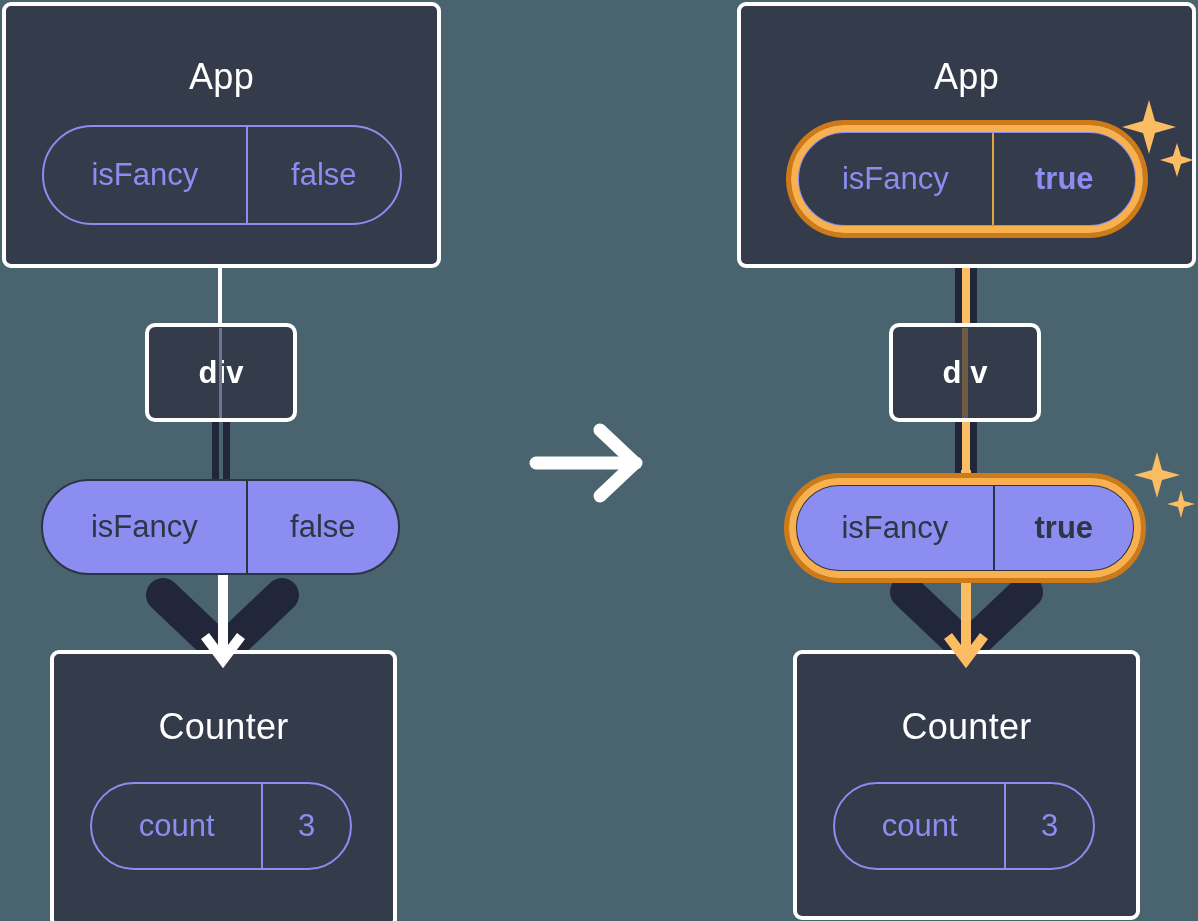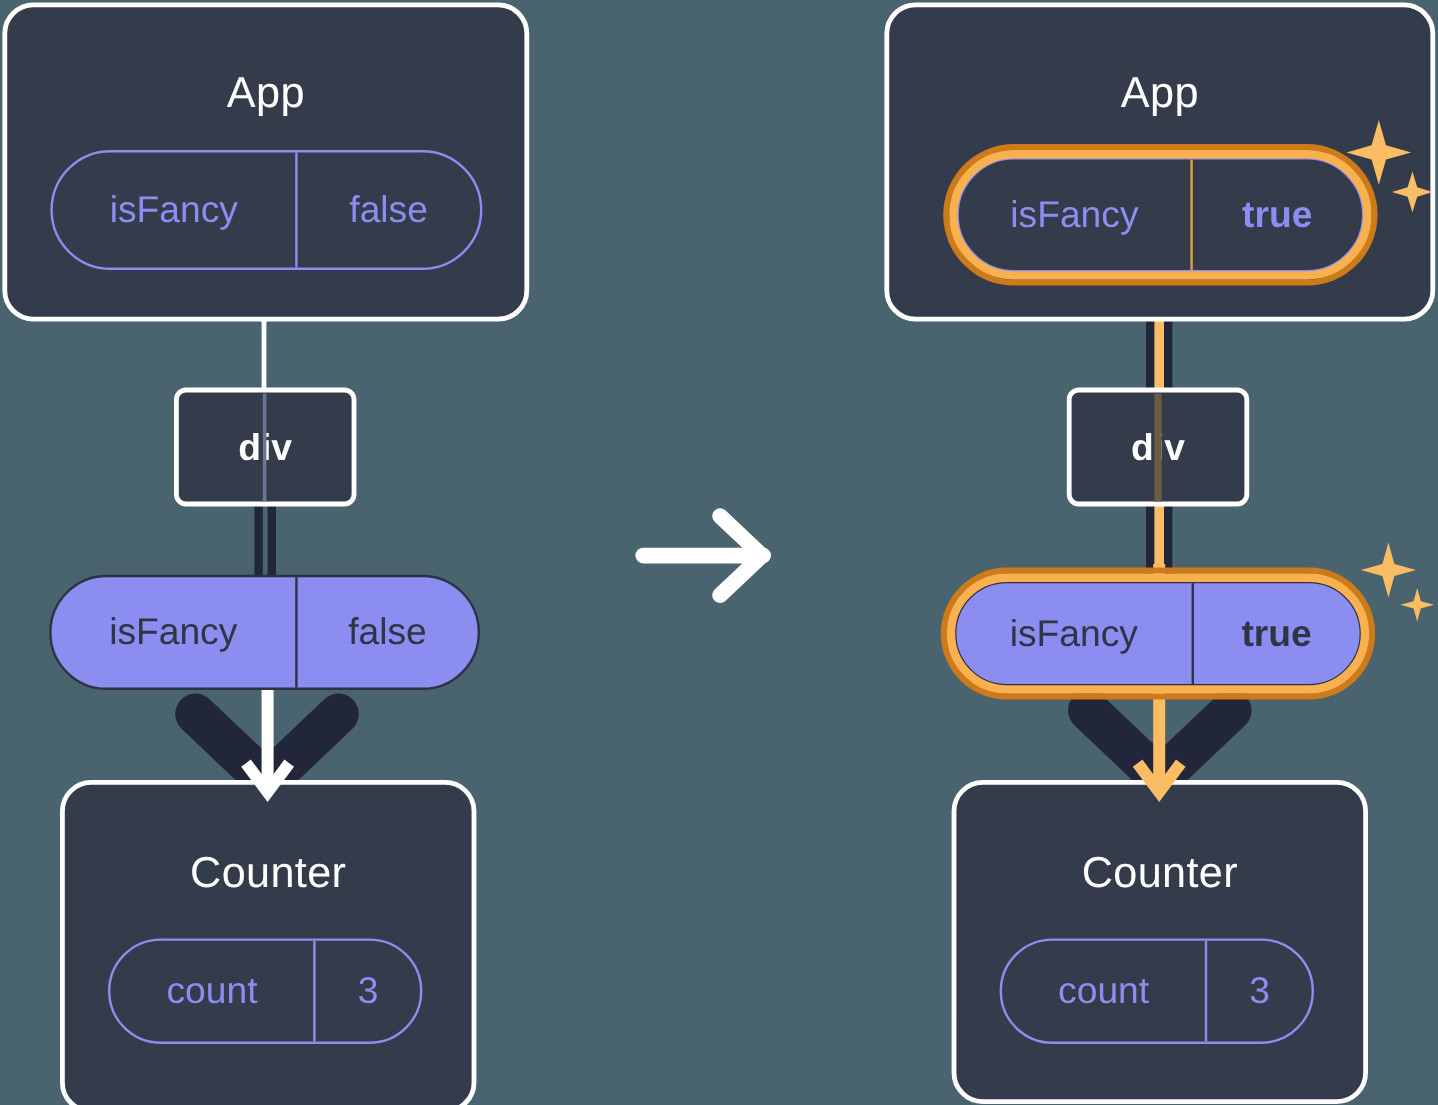--- a/index.html
+++ b/index.html
@@ -9,21 +9,21 @@
     font-family:"Liberation Sans", sans-serif;
     overflow:hidden;
   }
   .stage{position:relative;width:1198px;height:921px;}
 
   
   .panel{
     position:absolute;
     background:#343b4a;
     border:4px solid #ffffff;
-    border-radius:26px;
+    border-radius:9px;
     box-sizing:border-box;
     z-index:6;
   }
   .panel-title{
     position:absolute;
     left:0;right:0;
     text-align:center;
     color:#ffffff;
     font-size:36px;
     font-weight:400;

